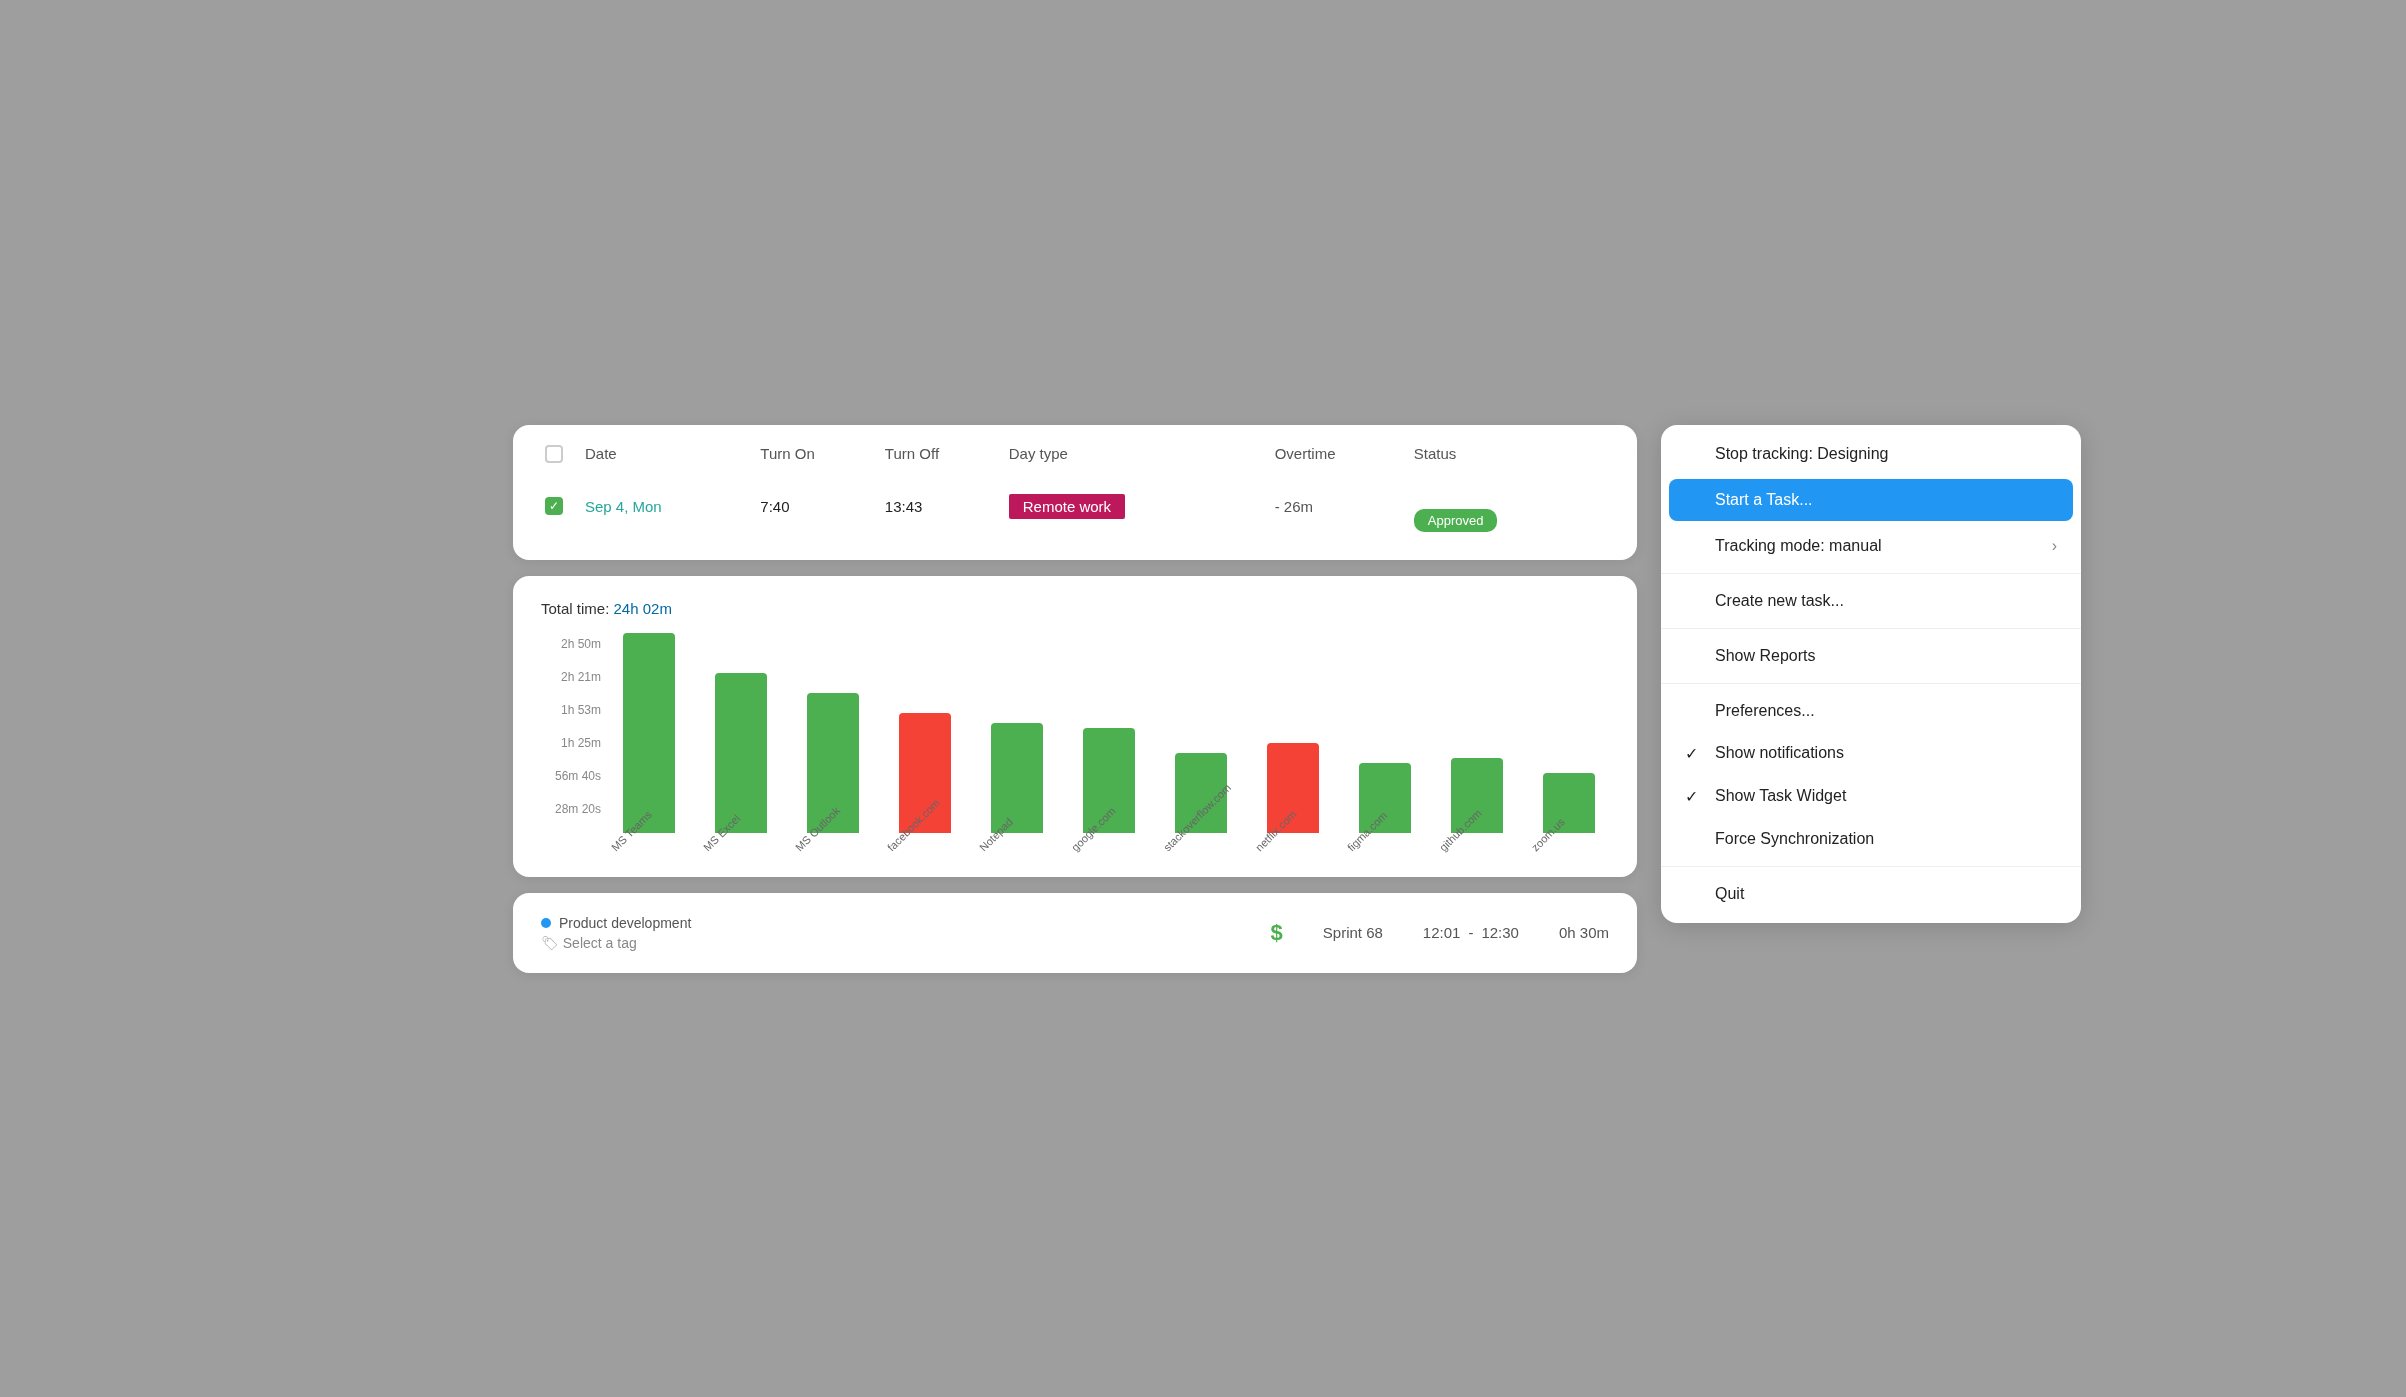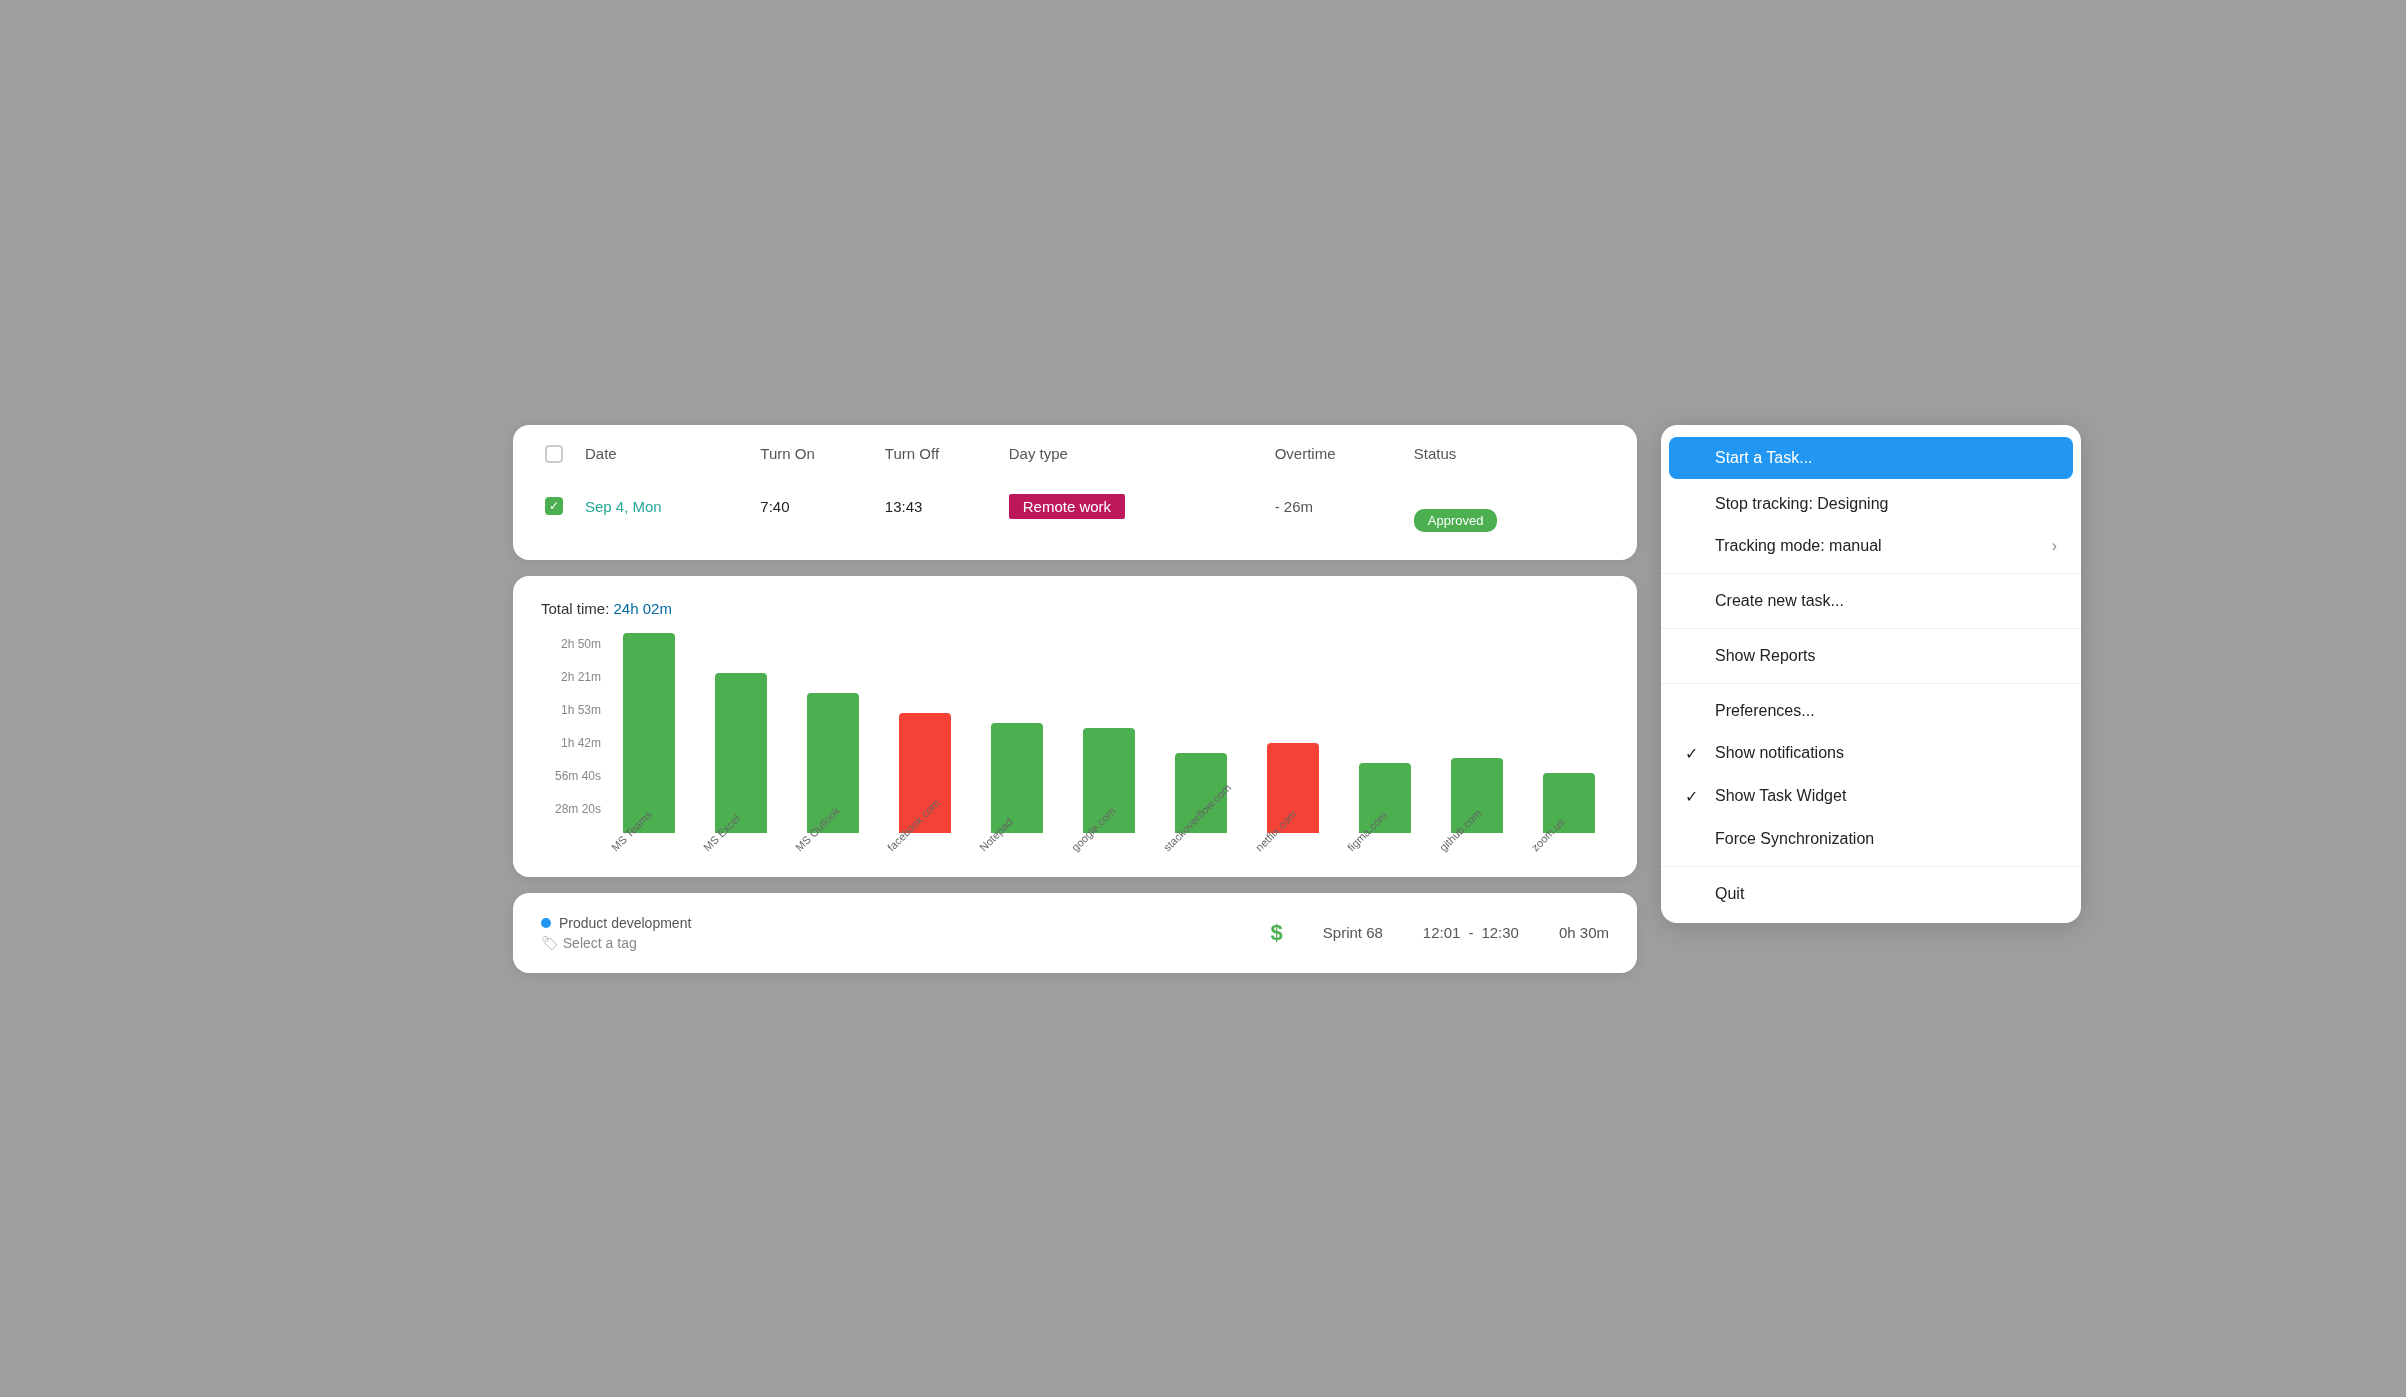--- a/index.html
+++ b/index.html
@@ -309,21 +309,21 @@
     <div class="card chart-card">
       <div class="total-time-label">
         <span>Total time:</span>
         <span class="total-time-value">24h 02m</span>
       </div>
       <div class="chart-area">
         <div class="y-axis">
           <span class="y-label">2h 50m</span>
           <span class="y-label">2h 21m</span>
           <span class="y-label">1h 53m</span>
-          <span class="y-label">1h 42m</span>
+          <span class="y-label">1h 25m</span>
           <span class="y-label">56m 40s</span>
           <span class="y-label">28m 20s</span>
         </div>
         <div class="bars-container" id="bars-container">
 
         <div class="bar-group">
               <div class="bar bar-green" style="height: 200px;"></div>
               <div class="bar-label">MS Teams</div>
             </div>
             <div class="bar-group">
@@ -389,27 +389,27 @@
           <span>-</span>
           <span>12:30</span>
         </div>
         <span class="time-duration">0h 30m</span>
       </div>
     </div>
   </div>
 
   <div class="context-menu" id="context-menu">
 
-  <div class="menu-item highlighted">
+  <div class="menu-item">
+        <span class="check-mark"></span>
+        <span>Stop tracking: Designing</span>
+      </div>
+      <div class="menu-item highlighted">
         <span class="check-mark"></span>
         <span>Start a Task...</span>
-      </div>
-      <div class="menu-item">
-        <span class="check-mark"></span>
-        <span>Stop tracking: Designing</span>
       </div>
       <div class="menu-item">
         <span class="check-mark"></span>
         <span>Tracking mode: manual</span>
         <span class="arrow-right">›</span>
       </div>
       <div class="menu-divider"></div>
       <div class="menu-item">
         <span class="check-mark"></span>
         <span>Create new task...</span>

